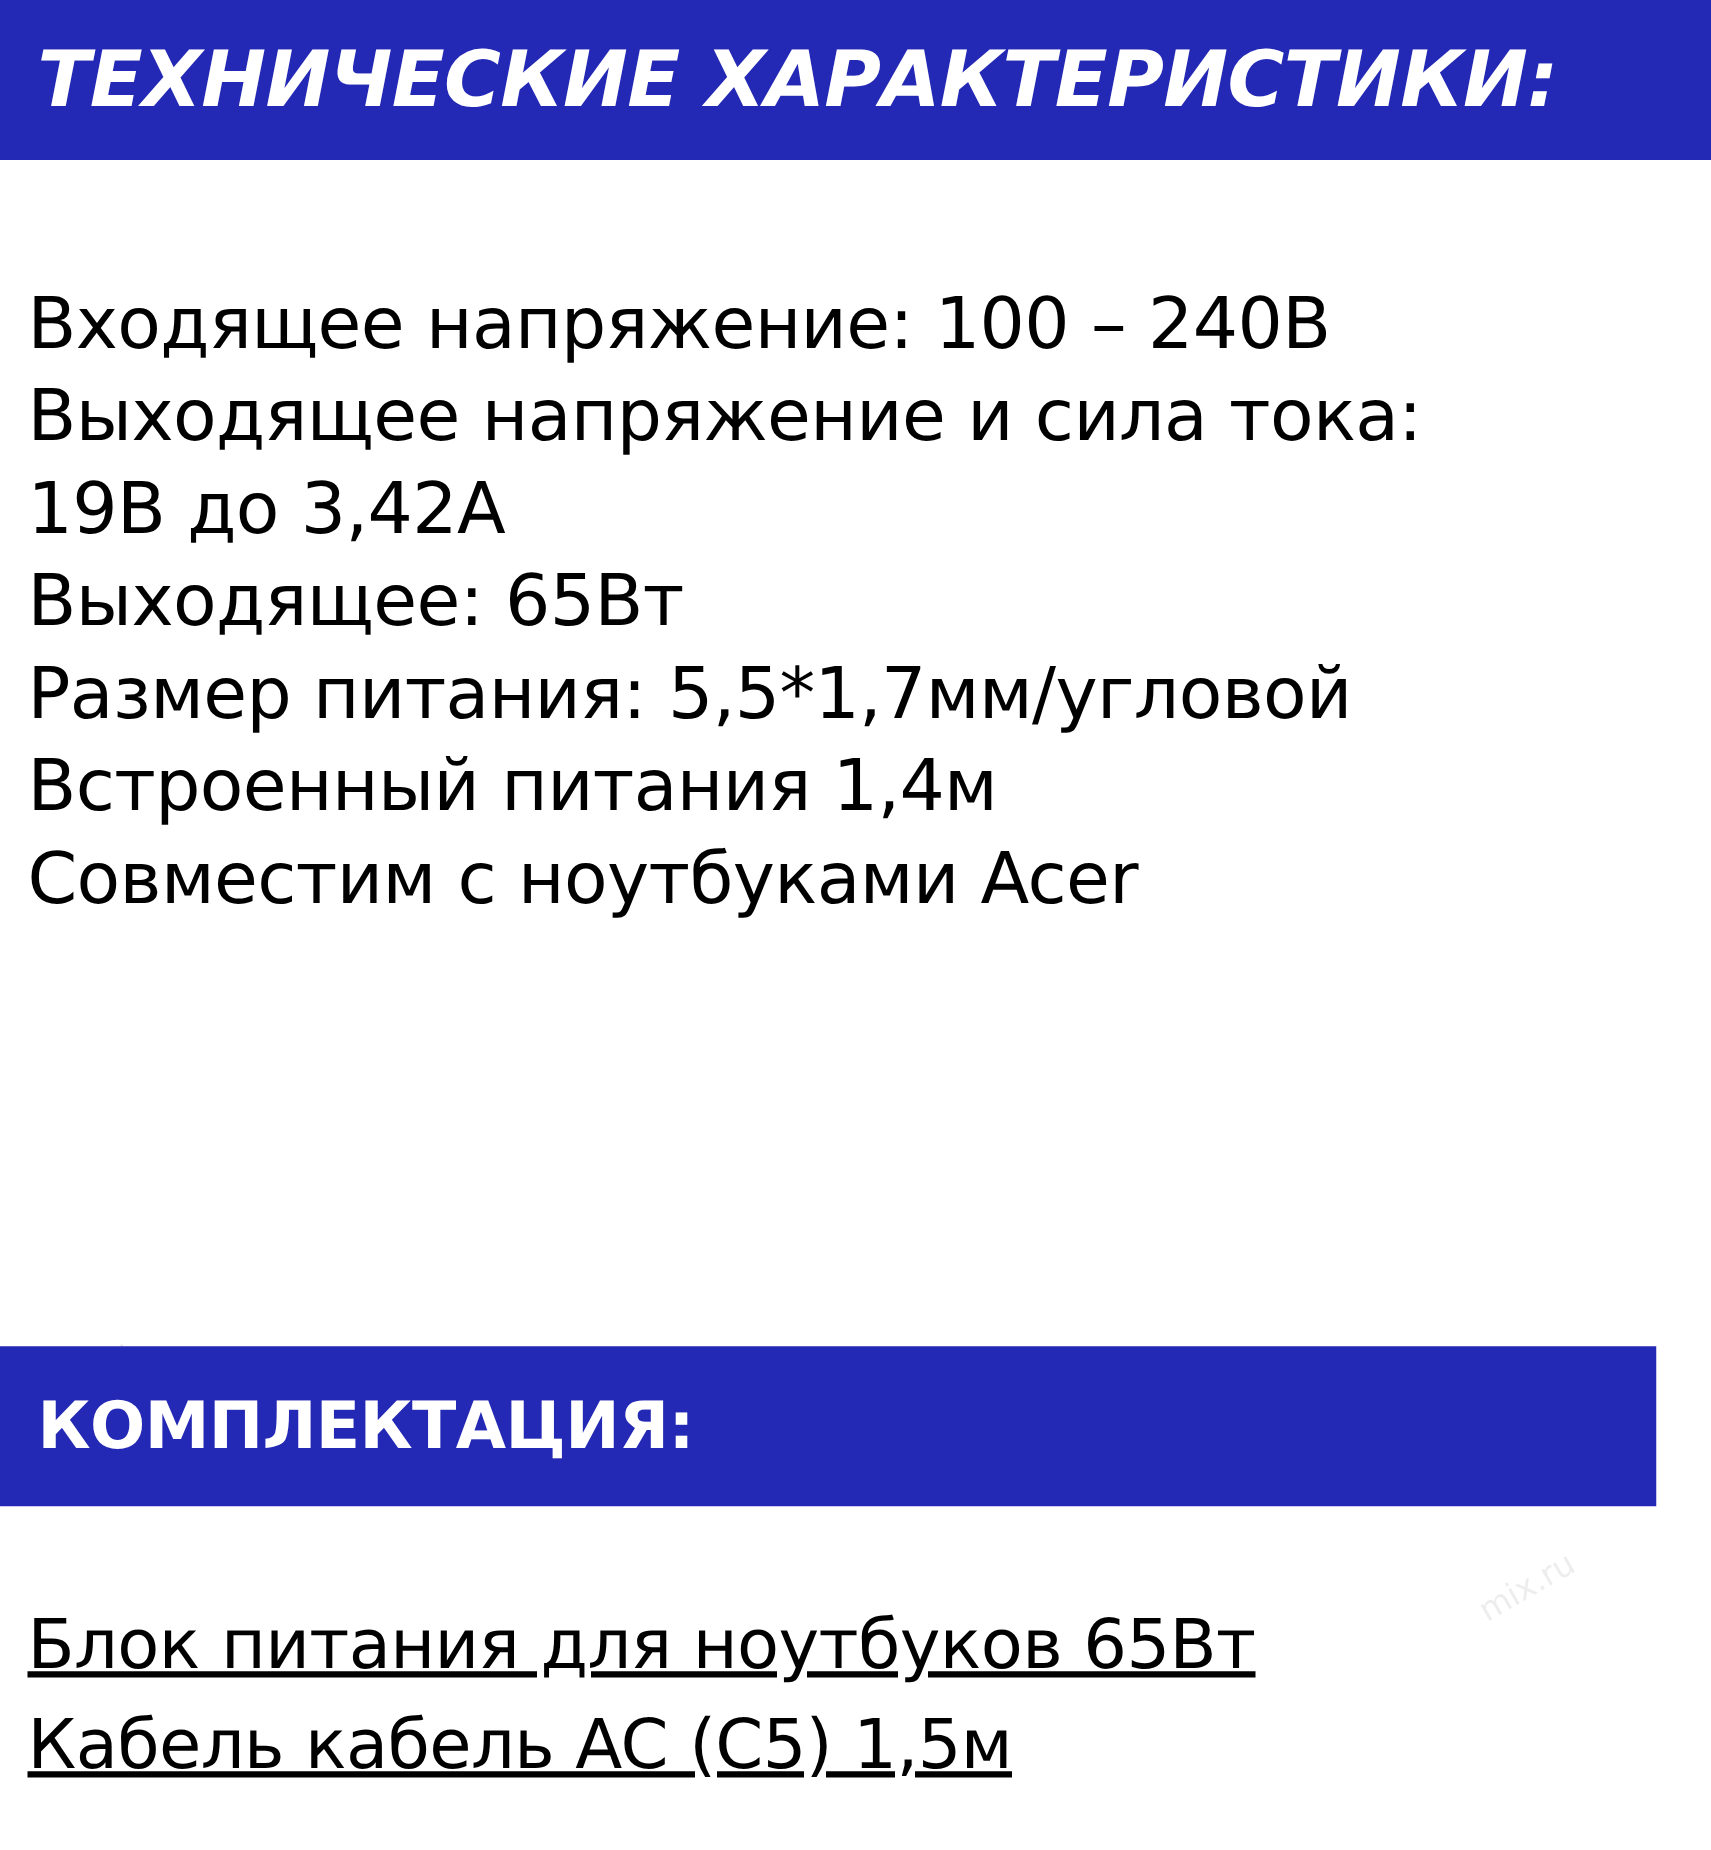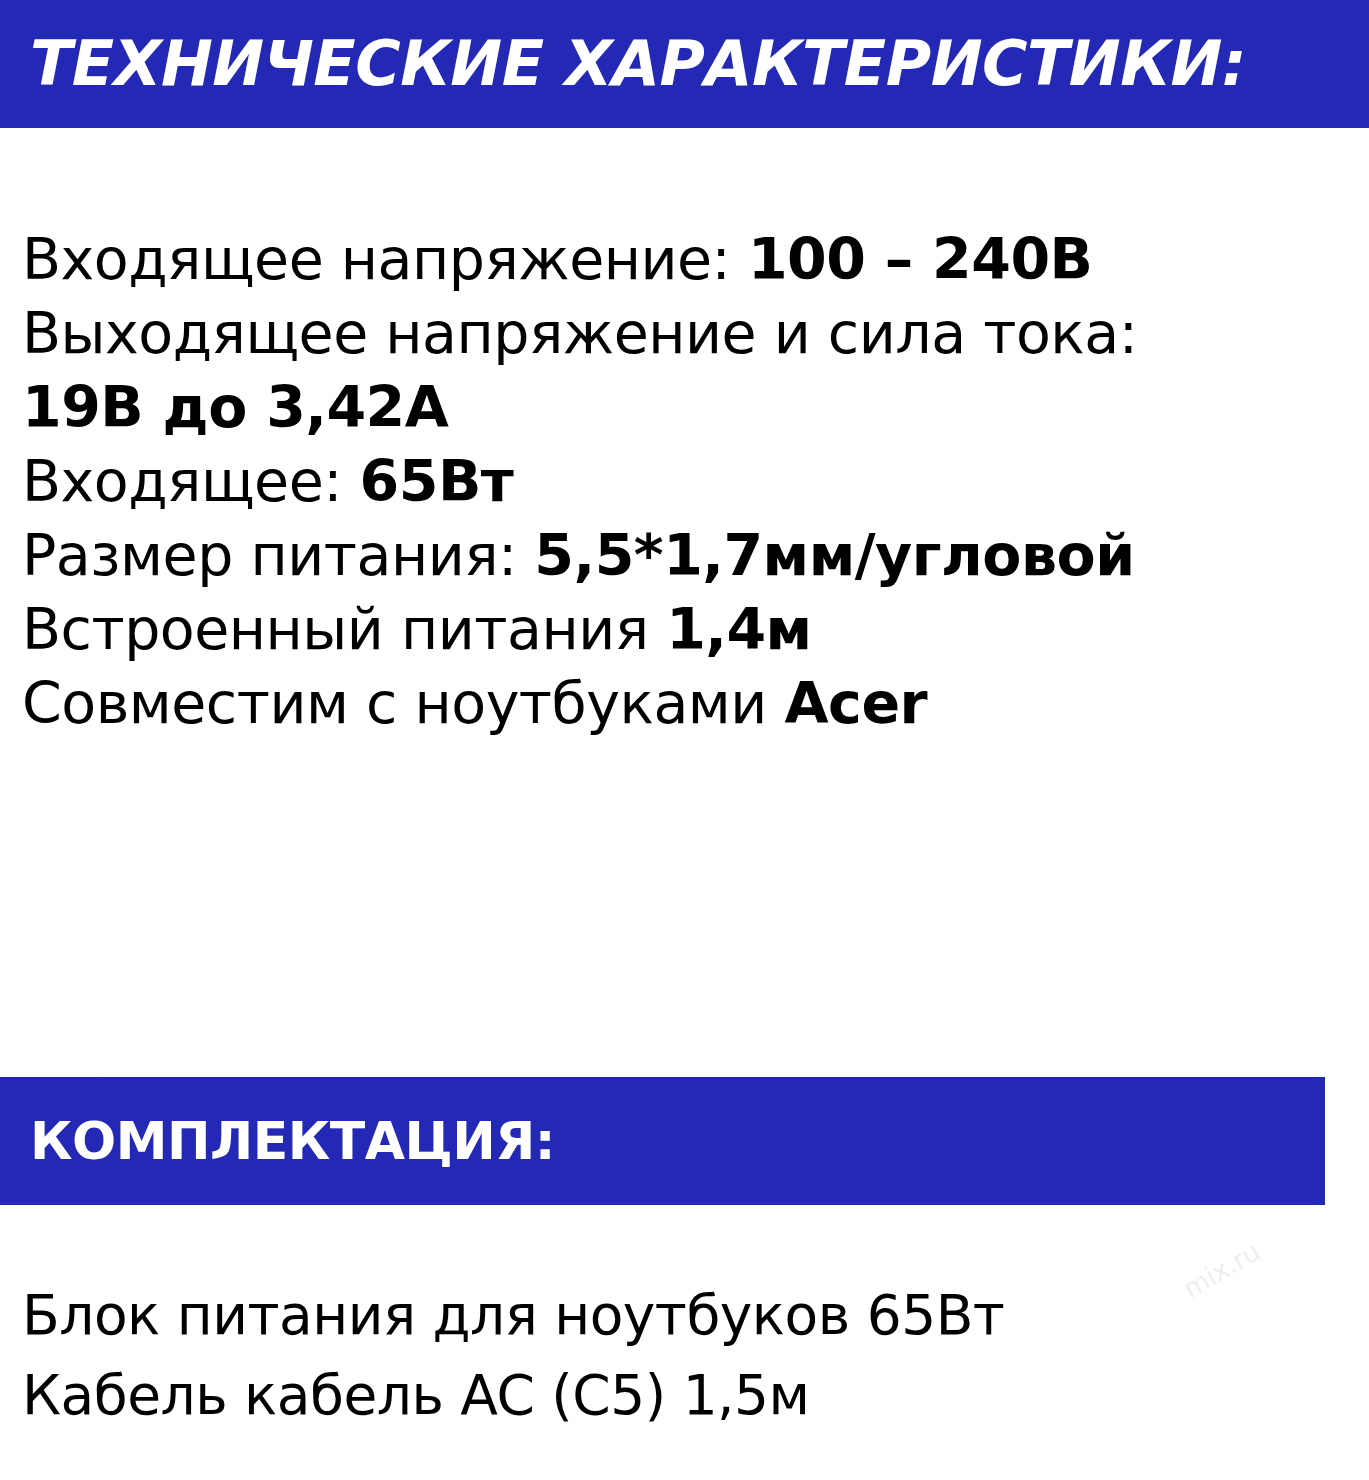--- a/index.html
+++ b/index.html
@@ -71,32 +71,33 @@
     top: 222px;
     width: 1340px;
   }
   .spec-line {
     font-size: 57px;
     line-height: 74px;
     white-space: nowrap;
     letter-spacing: -0.5px;
   }
   .spec-line .val {
-    font-weight: bold;
+    font-weight: normal;
   }
   .spec-line.strong-line {
     font-weight: bold;
   }
 
   
   .kit-list {
     position: absolute;
     left: 22px;
     top: 1275px;
     width: 1340px;
+    text-decoration: underline;
   }
   .kit-line {
     font-size: 55px;
     line-height: 80px;
     white-space: nowrap;
     letter-spacing: -0.5px;
   }
 
   
   .watermark {
@@ -132,21 +133,21 @@
     <div class="spec-line">
       <span>Входящее напряжение: </span><span class="val">100 – 240В</span>
     </div>
     <div class="spec-line">
       <span>Выходящее напряжение и сила тока:</span>
     </div>
     <div class="spec-line strong-line">
       <span class="val">19В до 3,42А</span>
     </div>
     <div class="spec-line">
-      <span>Входящее:  </span><span class="val">65Вт</span>
+      <span>Выходящее:  </span><span class="val">65Вт</span>
     </div>
     <div class="spec-line">
       <span>Размер питания: </span><span class="val">5,5*1,7мм/угловой</span>
     </div>
     <div class="spec-line">
       <span>Встроенный питания </span><span class="val">1,4м</span>
     </div>
     <div class="spec-line">
       <span>Совместим с ноутбуками </span><span class="val">Acer</span>
     </div>

